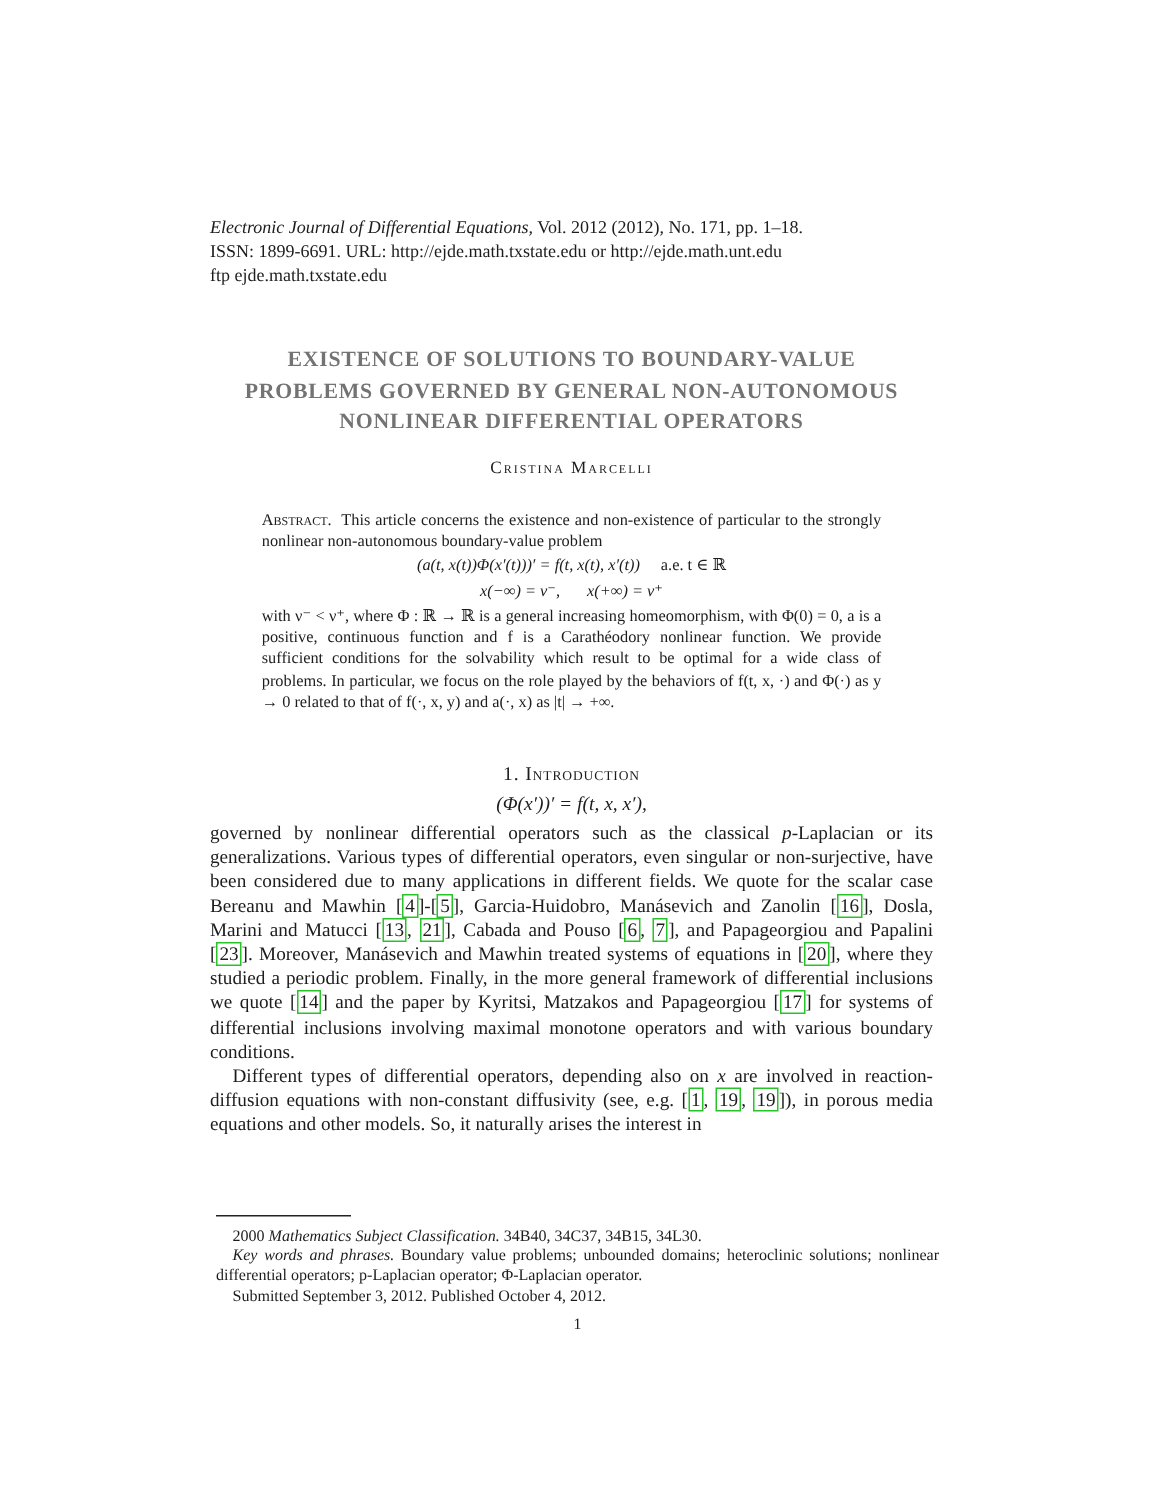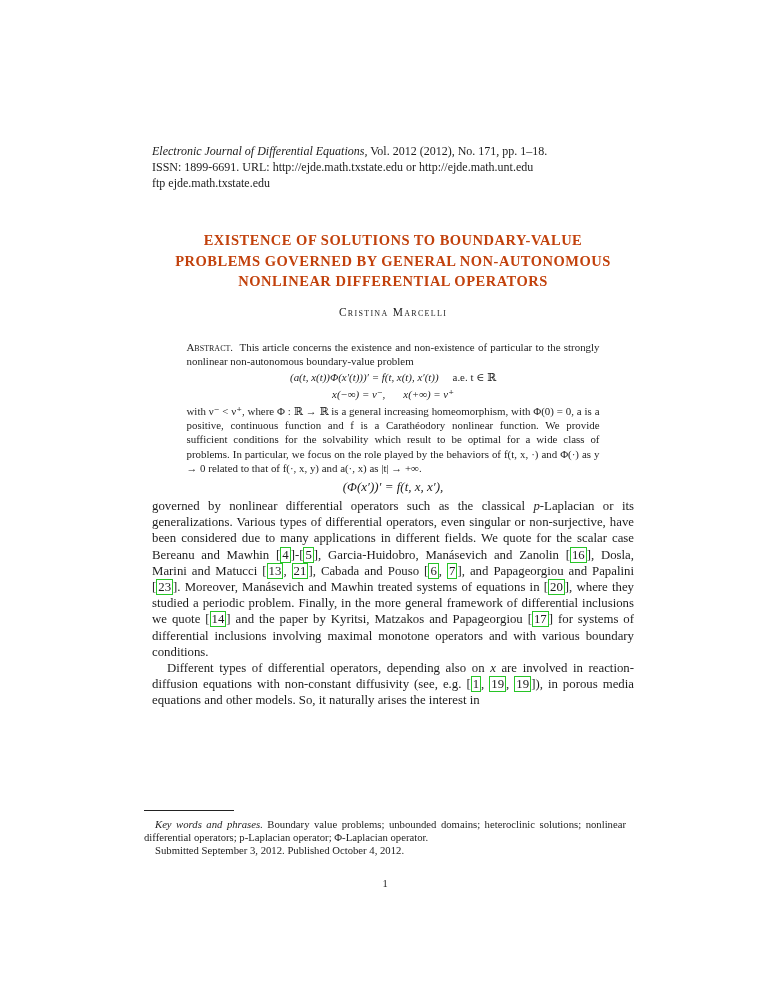--- a/index.html
+++ b/index.html
@@ -3,30 +3,30 @@
 <meta charset="utf-8">
 <style>
   html,body { margin:0; padding:0; }
   body {
     width:768px; height:994px; position:relative;
     background:#ffffff; color:#1c1c1c;
     font-family:"Liberation Serif","DejaVu Serif",serif;
     -webkit-font-smoothing:antialiased;
   }
   .page { position:absolute; inset:0; background:#ffffff; overflow:hidden; }
-  .flow { position:absolute; left:152px; top:143px; width:482px; }
+  .flow { position:absolute; left:140px; top:143px; width:482px; }
 
   
   .jheader { font-size:12px; line-height:16px; }
 
   
   .title {
     margin:39px 0 0 0; text-align:center;
     font-size:14.5px; font-weight:bold; line-height:20.5px;
-    letter-spacing:0.5px; color:#c2410c;
+    letter-spacing:0.5px; color:#737373;
   }
   .title .tline { display:block; }
 
   
   .author {
     margin-top:14px; text-align:center;
     font-variant:small-caps; font-size:11.5px; letter-spacing:1.3px;
   }
 
   
@@ -100,30 +100,32 @@
 
     <div class="author">Cristina Marcelli</div>
 
     <div class="abstract">
       <div><span class="sc">Abstract.</span>&nbsp; <span>This article concerns the existence and non-existence of particular to the strongly nonlinear non-autonomous boundary-value problem</span></div>
       <div class="eq"><span>(a(t, x(t))Φ(x′(t)))′ = f(t, x(t), x′(t))</span><span class="eqcond">a.e. t ∈ ℝ</span></div>
       <div class="eq"><span>x(−∞) = ν⁻,</span><span class="eqgap"></span><span>x(+∞) = ν⁺</span></div>
       <div class="abs-body">with ν⁻ &lt; ν⁺, where Φ : ℝ → ℝ is a general increasing homeomorphism, with Φ(0) = 0, a is a positive, continuous function and f is a Carathéodory nonlinear function. We provide sufficient conditions for the solvability which result to be optimal for a wide class of problems. In particular, we focus on the role played by the behaviors of f(t, x, ·) and Φ(·) as y → 0 related to that of f(·, x, y) and a(·, x) as |t| → +∞.</div>
     </div>
 
+    <div class="secheading">1. Introduction</div>
 
 
     <div class="beq">(Φ(x′))′ = f(t, x, x′),</div>
 
     <p class="bodypar">governed by nonlinear differential operators such as the classical <i class="mvar">p</i>-Laplacian or its generalizations. Various types of differential operators, even singular or non-surjective, have been considered due to many applications in different fields. We quote for the scalar case Bereanu and Mawhin [<span class="cite">4</span>]-[<span class="cite">5</span>], Garcia-Huidobro, Manásevich and Zanolin [<span class="cite">16</span>], Dosla, Marini and Matucci [<span class="cite">13</span>, <span class="cite">21</span>], Cabada and Pouso [<span class="cite">6</span>, <span class="cite">7</span>], and Papageorgiou and Papalini [<span class="cite">23</span>]. Moreover, Manásevich and Mawhin treated systems of equations in [<span class="cite">20</span>], where they studied a periodic problem. Finally, in the more general framework of differential inclusions we quote [<span class="cite">14</span>] and the paper by Kyritsi, Matzakos and Papageorgiou [<span class="cite">17</span>] for systems of differential inclusions involving maximal monotone operators and with various boundary conditions.</p>
 
     <p class="bodypar indent">Different types of differential operators, depending also on <i class="mvar">x</i> are involved in reaction-diffusion equations with non-constant diffusivity (see, e.g. [<span class="cite">1</span>, <span class="cite">19</span>, <span class="cite">19</span>]), in porous media equations and other models. So, it naturally arises the interest in</p>
 
   </div>
 
   <div class="footnotes">
     <div class="fnrule"></div>
+    <p class="fn"><span>2000</span> <i>Mathematics Subject Classification.</i> <span>34B40, 34C37, 34B15, 34L30.</span></p>
     <p class="fn"><i>Key words and phrases.</i> <span>Boundary value problems; unbounded domains; heteroclinic solutions; nonlinear differential operators; p-Laplacian operator; Φ-Laplacian operator.</span></p>
     <p class="fn">Submitted September 3, 2012. Published October 4, 2012.</p>
   </div>
 
   <div class="pagenum">1</div>
 </div>
 
 </body></html>

